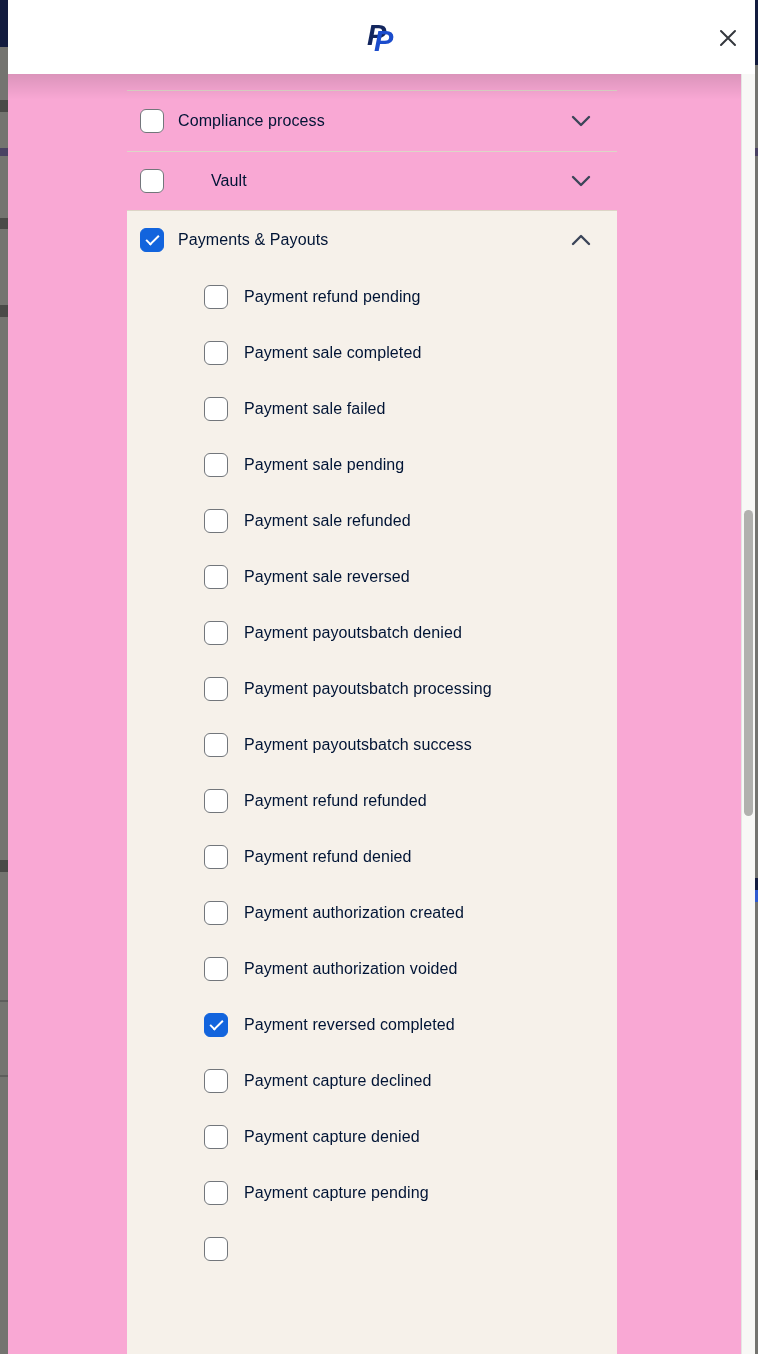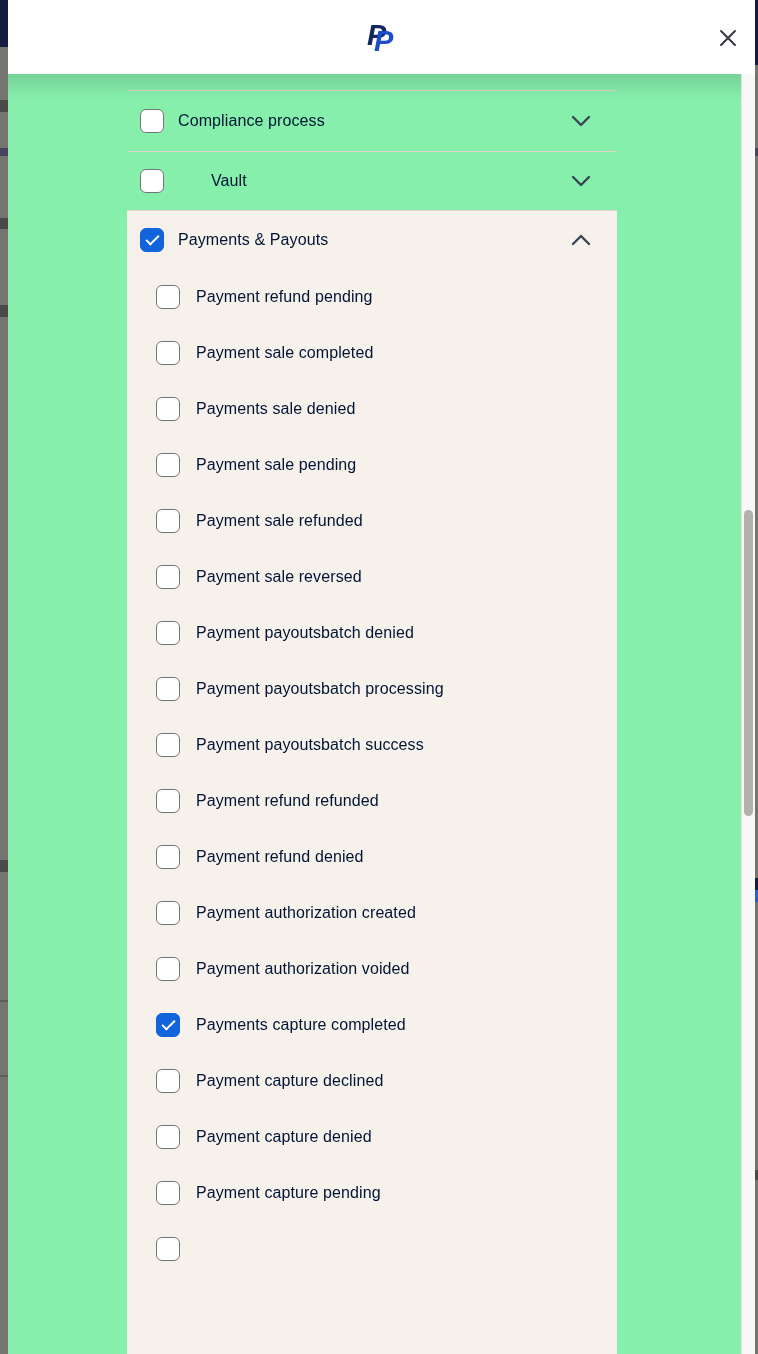--- a/index.html
+++ b/index.html
@@ -23,21 +23,21 @@
   .m-dark{background:#4a4a48;}
   .m-line{background:#5e5e5c;}
   .m-blue{background:#2f5bd0;}
 
   
   .modal{position:absolute;left:8px;top:0;width:747px;height:1354px;background:#fbfbfa;}
   .modal-header{position:relative;height:74px;background:#ffffff;
     display:flex;align-items:center;justify-content:center;z-index:3;}
   .close-btn{position:absolute;right:10px;top:21px;width:34px;height:34px;border:none;
     background:transparent;cursor:pointer;display:flex;align-items:center;justify-content:center;color:#34383e;}
-  .modal-body{position:relative;height:1280px;overflow:hidden;background:#86efac;}
+  .modal-body{position:relative;height:1280px;overflow:hidden;background:#f9a8d4;}
   .modal-body::before{content:'';position:absolute;left:0;top:0;right:14px;height:26px;
     background:linear-gradient(to bottom,rgba(0,0,0,0.12),rgba(0,0,0,0));pointer-events:none;z-index:2;}
 
   
   .scrollbar{position:absolute;right:0;top:0;width:14px;height:100%;
     background:#f8f8f6;border-left:1px solid #e5e5e3;z-index:4;}
   .scroll-thumb{position:absolute;left:2px;top:436px;width:9px;height:306px;
     background:#b1b1ae;border-radius:5px;}
 
   
@@ -45,21 +45,21 @@
   .section{border-top:1px solid var(--divider);}
   .section-head{height:60px;display:flex;align-items:center;padding-left:13px;cursor:pointer;}
   .section.vault .section-head{height:58px;gap:33px;}
   .section.expanded{background:var(--section-bg);padding-bottom:600px;}
   .section.expanded .section-head{height:58px;}
   .section-label{margin-left:14px;font-size:16px;font-weight:500;letter-spacing:.1px;}
   .chevron{margin-left:auto;margin-right:26px;width:20px;height:12px;color:#3b4559;display:flex;cursor:pointer;}
   .chevron svg{width:20px;height:12px;}
   .chevron.up svg{transform:rotate(180deg);}
 
-  .item{height:56px;display:flex;align-items:center;padding-left:29px;cursor:pointer;}
+  .item{height:56px;display:flex;align-items:center;padding-left:29px;cursor:pointer;margin-left:48px;}
   .item-label{margin-left:16px;font-size:16px;font-weight:400;letter-spacing:.1px;}
 
   
   .cb{position:relative;flex:0 0 auto;width:24px;height:24px;background:#ffffff;
     border:1.5px solid #72767b;border-radius:6px;cursor:pointer;}
   .cb.checked{background:var(--accent);border-color:var(--accent);}
   .cb.checked::after{content:'';position:absolute;left:5px;top:6px;width:11px;height:5px;
     border-left:2.6px solid #fff;border-bottom:2.6px solid #fff;transform:rotate(-45deg);}
 </style>
 </head>
@@ -144,21 +144,21 @@
     <span class="item-label">Payment refund pending</span>
   </div>
 
   <div class="item">
     <span class="cb"></span>
     <span class="item-label">Payment sale completed</span>
   </div>
 
   <div class="item">
     <span class="cb"></span>
-    <span class="item-label">Payments sale denied</span>
+    <span class="item-label">Payment sale failed</span>
   </div>
 
   <div class="item">
     <span class="cb"></span>
     <span class="item-label">Payment sale pending</span>
   </div>
 
   <div class="item">
     <span class="cb"></span>
     <span class="item-label">Payment sale refunded</span>
@@ -201,21 +201,21 @@
     <span class="item-label">Payment authorization created</span>
   </div>
 
   <div class="item">
     <span class="cb"></span>
     <span class="item-label">Payment authorization voided</span>
   </div>
 
   <div class="item">
     <span class="cb checked"></span>
-    <span class="item-label">Payments capture completed</span>
+    <span class="item-label">Payment reversed completed</span>
   </div>
 
   <div class="item">
     <span class="cb"></span>
     <span class="item-label">Payment capture declined</span>
   </div>
 
   <div class="item">
     <span class="cb"></span>
     <span class="item-label">Payment capture denied</span>

